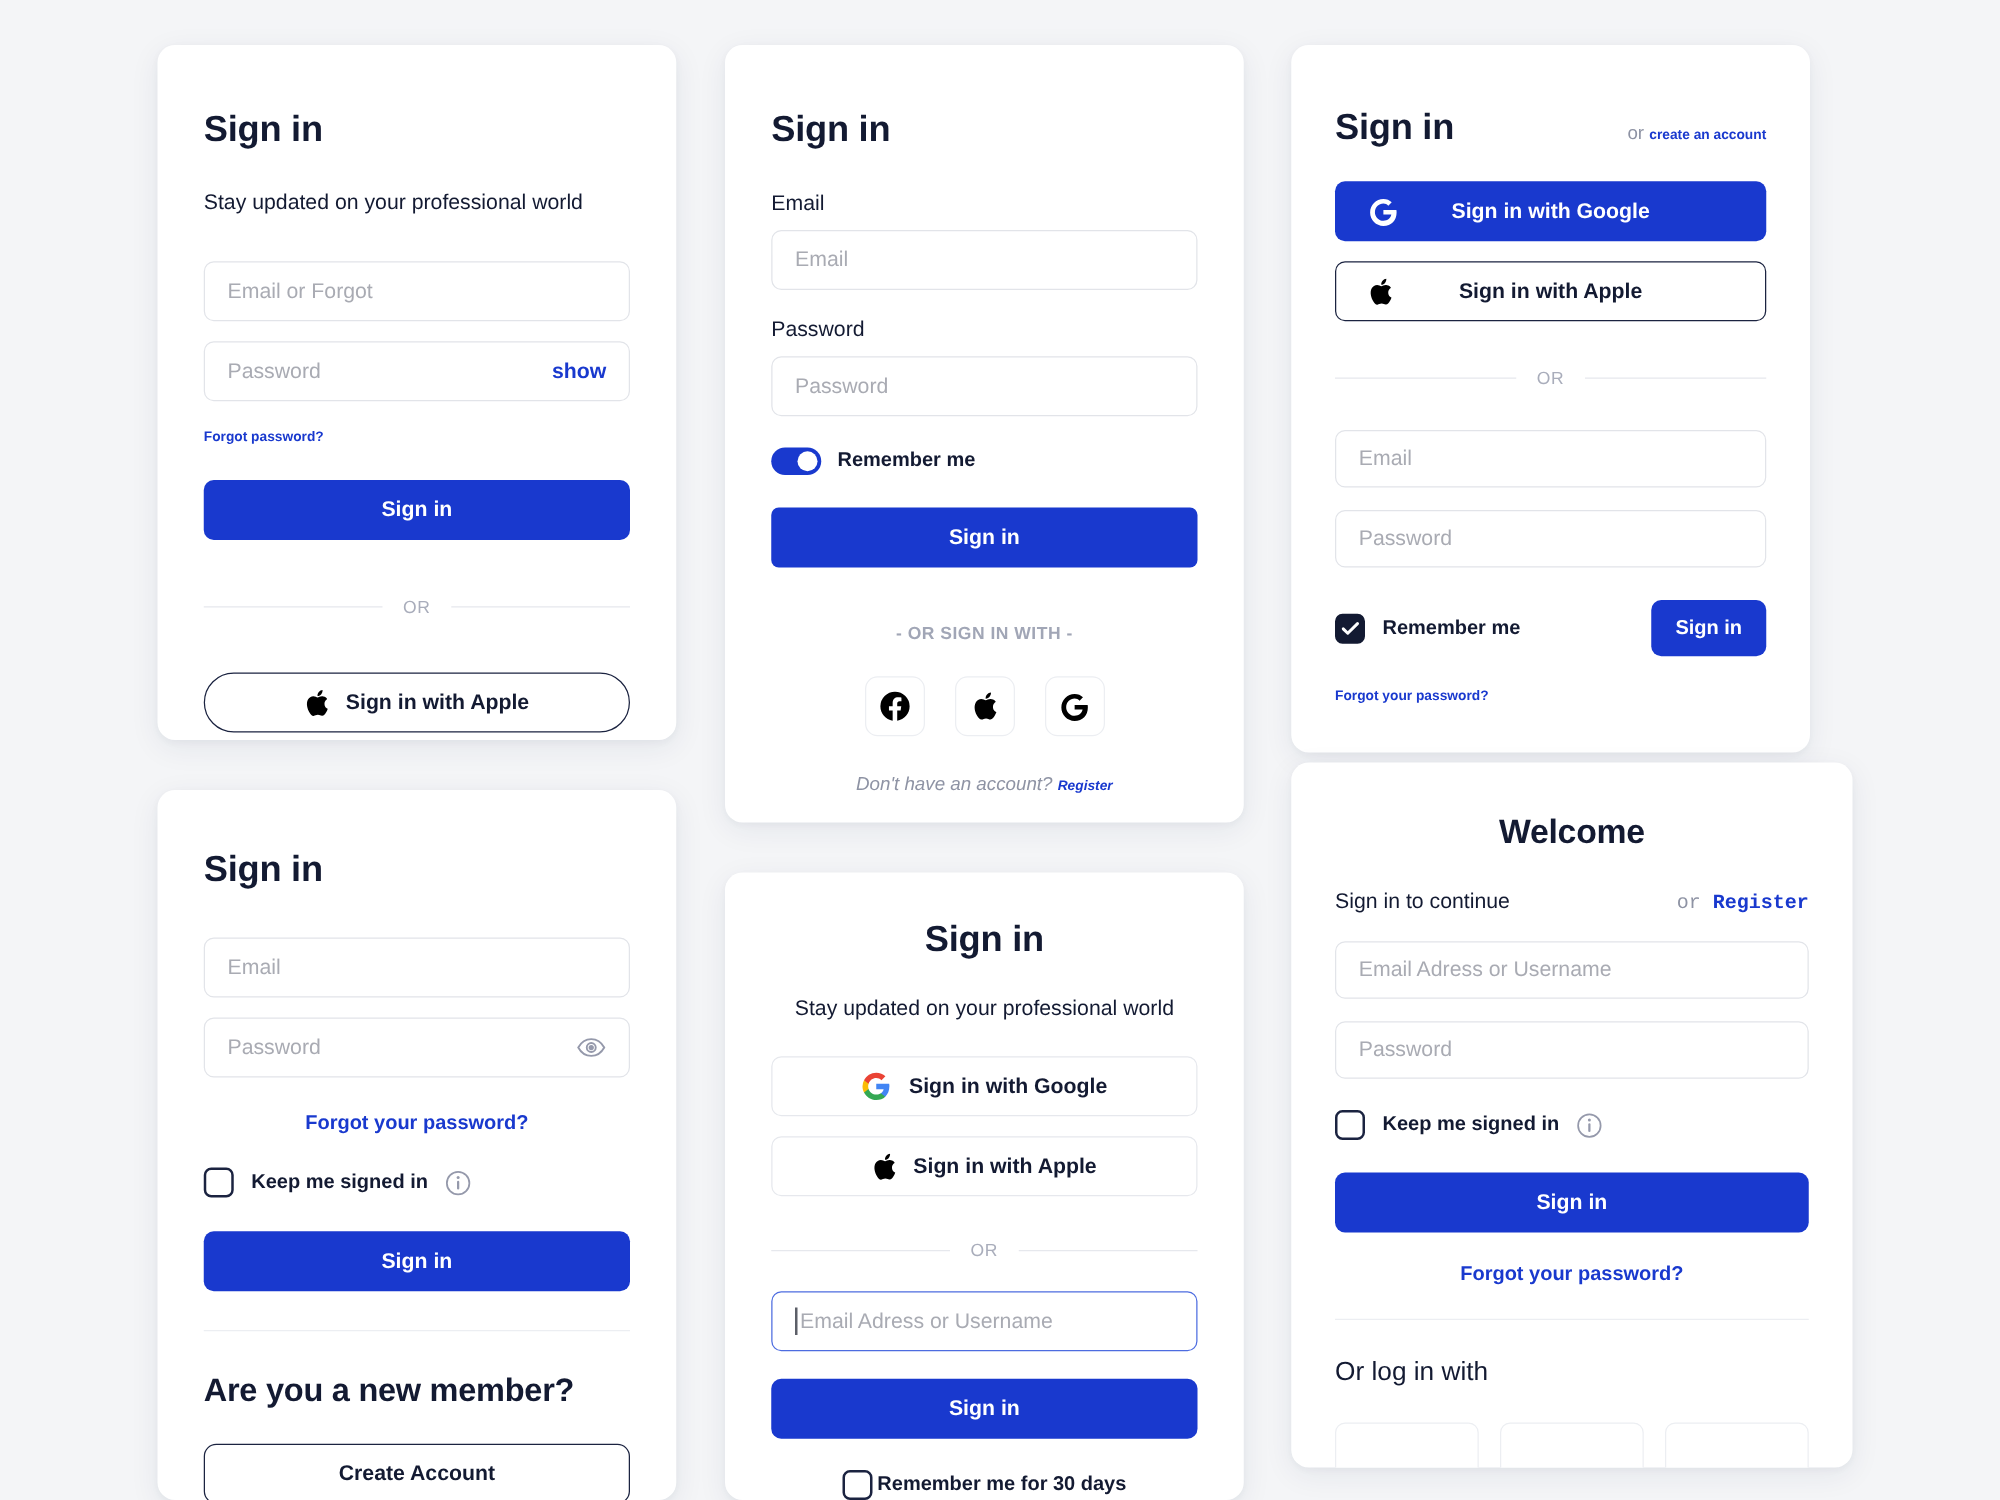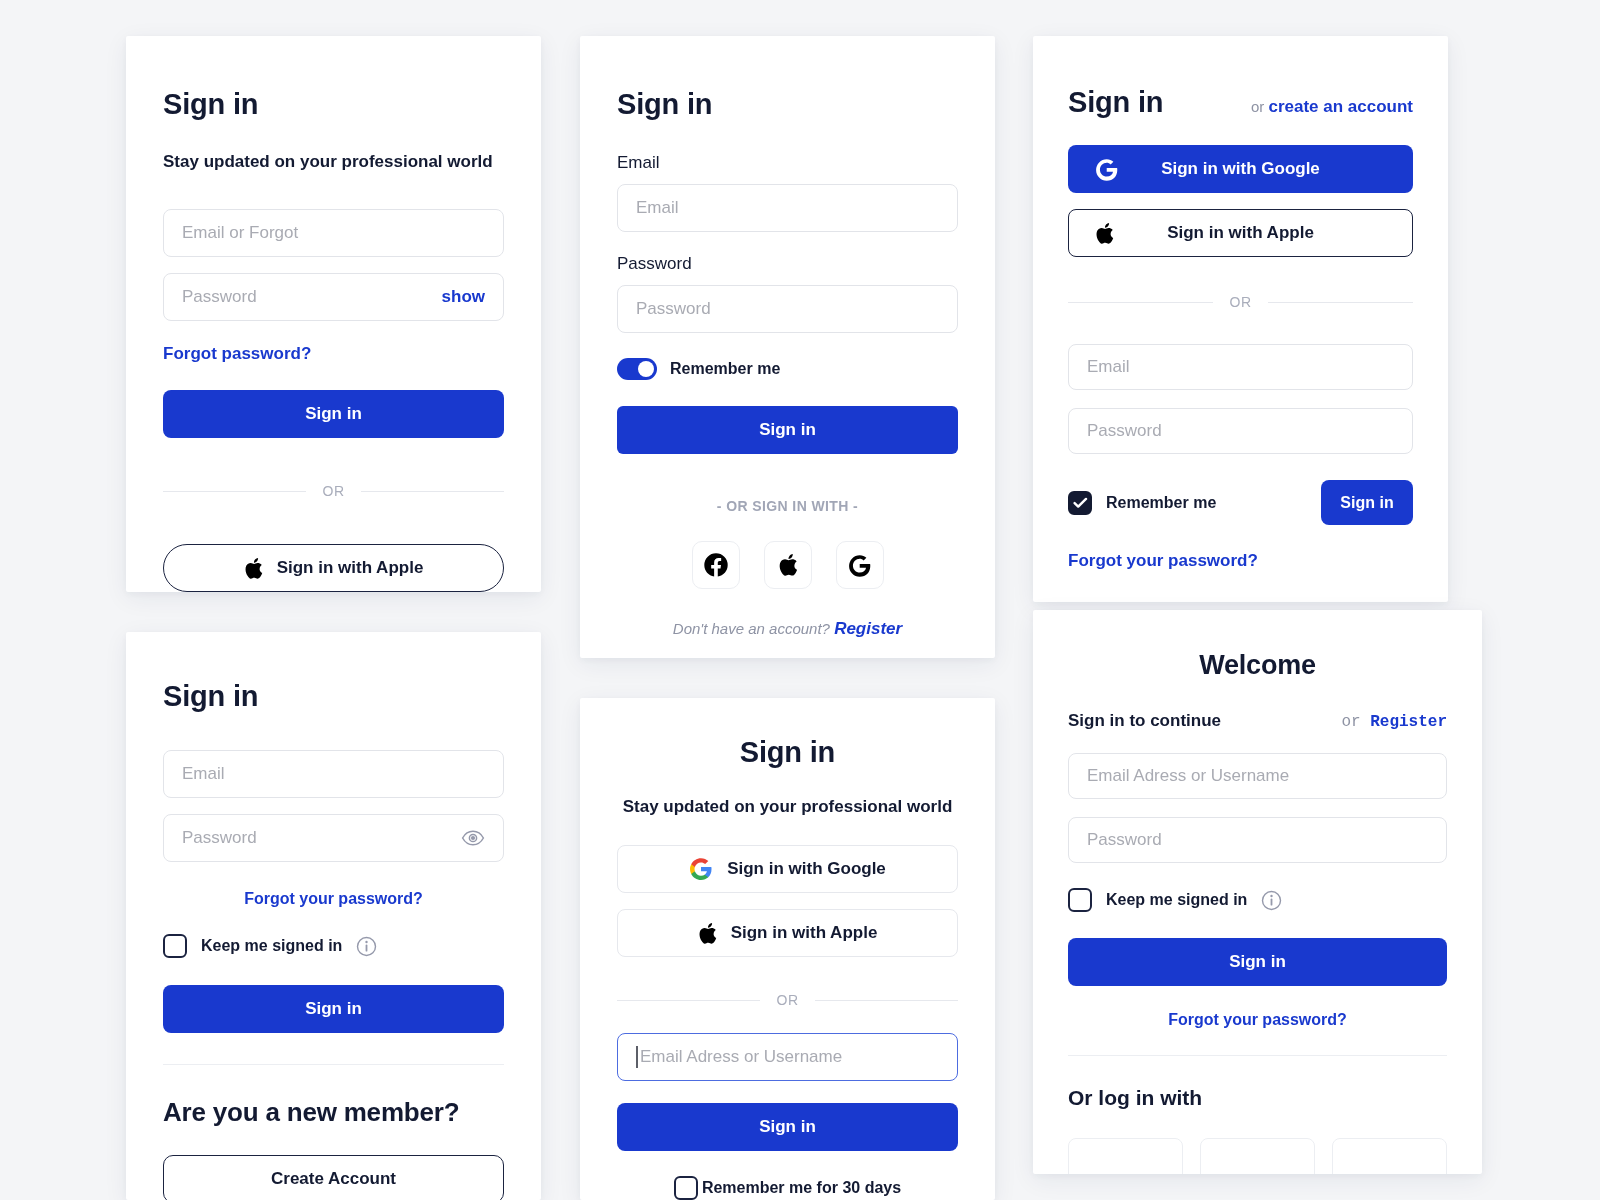--- a/index.html
+++ b/index.html
@@ -10,32 +10,32 @@
     overflow: hidden;
   }
   .board {
     position: relative;
     width: 1600px; height: 1200px;
     background: #f4f5f7;
   }
   .card {
     position: absolute;
     background: #ffffff;
-    border-radius: 2px;
+    border-radius: 14px;
     box-shadow: 0 6px 24px rgba(35,45,80,.07), 0 2px 6px rgba(35,45,80,.04);
     overflow: hidden;
   }
 
   
   .h1 {
     font-size: 29px; font-weight: 700; color: #131a32;
     letter-spacing: -.2px;
   }
   .subtitle {
-    font-size: 17px; font-weight: 700; color: #131a32;
+    font-size: 17px; font-weight: 400; color: #131a32;
   }
   .label {
     font-size: 17px; font-weight: 400; color: #131a32;
   }
   .input {
     width: 100%; height: 48px;
     border: 1px solid #e2e4e9;
     border-radius: 8px;
     display: flex; align-items: center;
     padding: 0 18px;
@@ -69,21 +69,21 @@
   .btn-soft {
     width: 100%; height: 48px;
     background: #fff; color: #131a32;
     border: 1px solid #e6e8ed; border-radius: 8px;
     font-size: 17px; font-weight: 700;
     font-family: "Liberation Sans", sans-serif;
     display: flex; align-items: center; justify-content: center;
     gap: 14px; cursor: pointer;
   }
   .link {
-    color: #1939ce; font-size: 17px; font-weight: 700;
+    color: #1939ce; font-size: 11px; font-weight: 700;
     text-decoration: none; cursor: pointer;
   }
   .muted { color: #8e93a4; font-weight: 400; }
 
   .divider-or {
     display: flex; align-items: center; gap: 16px;
     color: #a9adbb; font-size: 14px; letter-spacing: .6px;
   }
   .divider-or .ln { flex: 1; height: 1px; background: #e6e8ed; }
 

